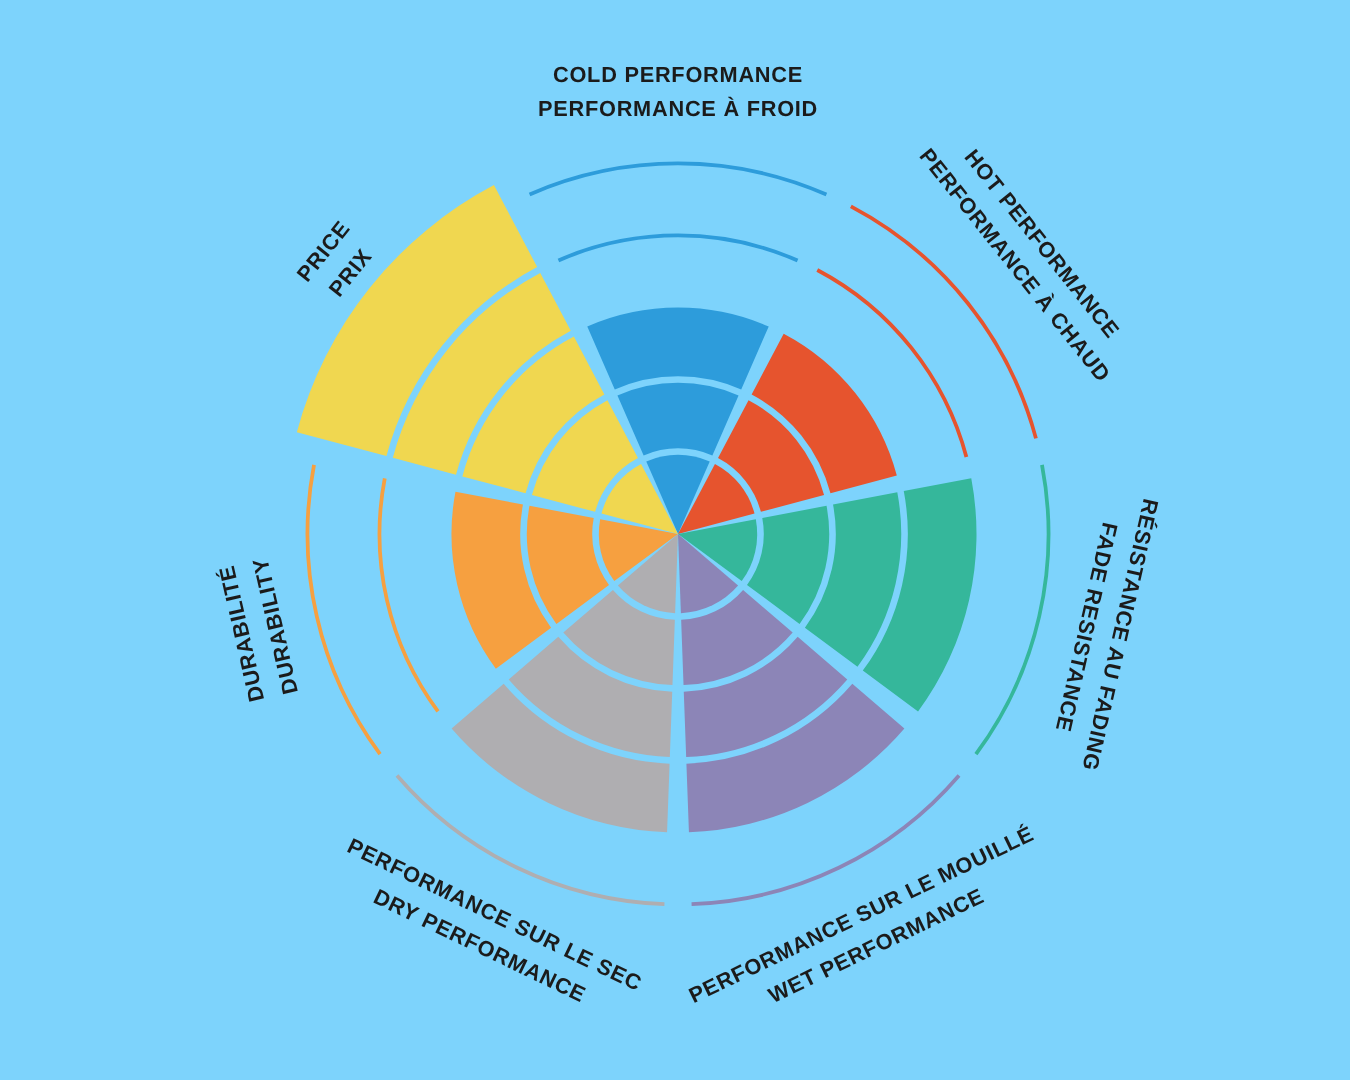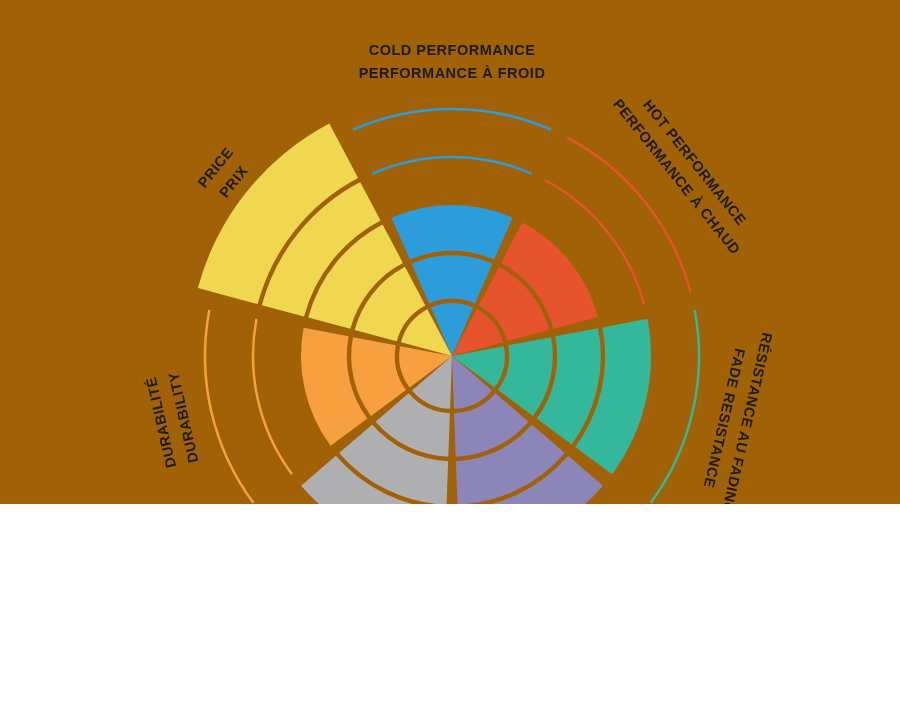--- a/index.html
+++ b/index.html
@@ -3,22 +3,22 @@
 <meta charset="utf-8">
 <style>
   html, body {
     margin: 0;
     padding: 0;
     background: #ffffff;
   }
   .stage {
     position: relative;
     width: 900px;
-    height: 504px;
-    background: #a16207;
+    height: 720px;
+    background: #7dd3fc;
     overflow: hidden;
     font-family: "Liberation Sans", "DejaVu Sans", sans-serif;
   }
   svg text {
     font-family: "Liberation Sans", "DejaVu Sans", sans-serif;
     font-weight: bold;
     fill: #1b1b1b;
     letter-spacing: 0.5px;
   }
 </style>

